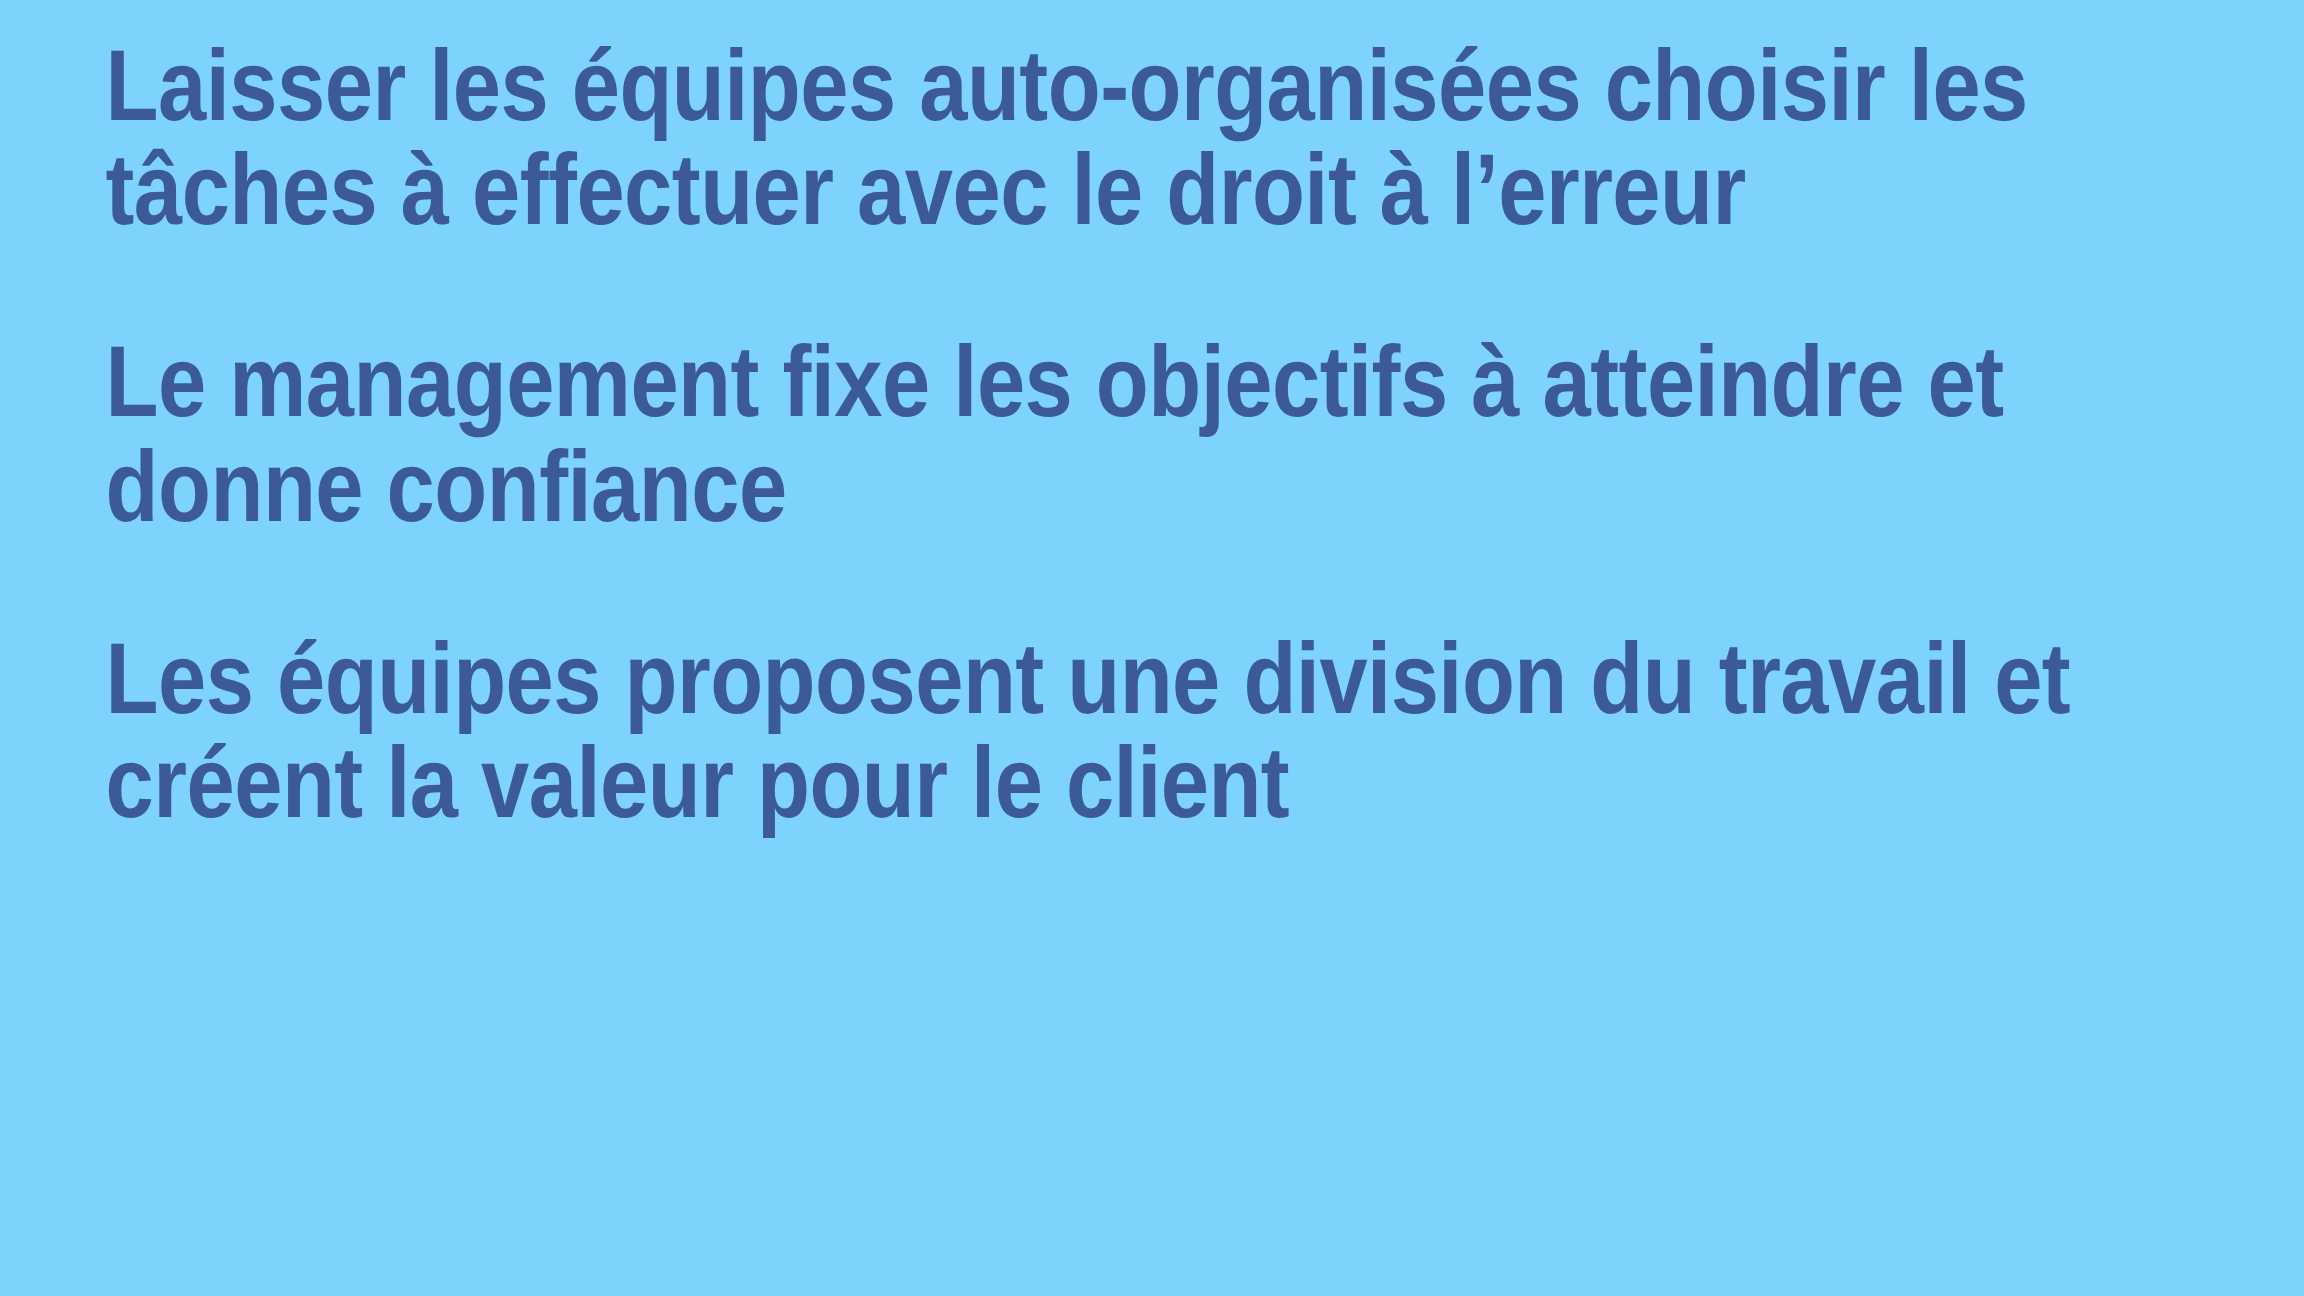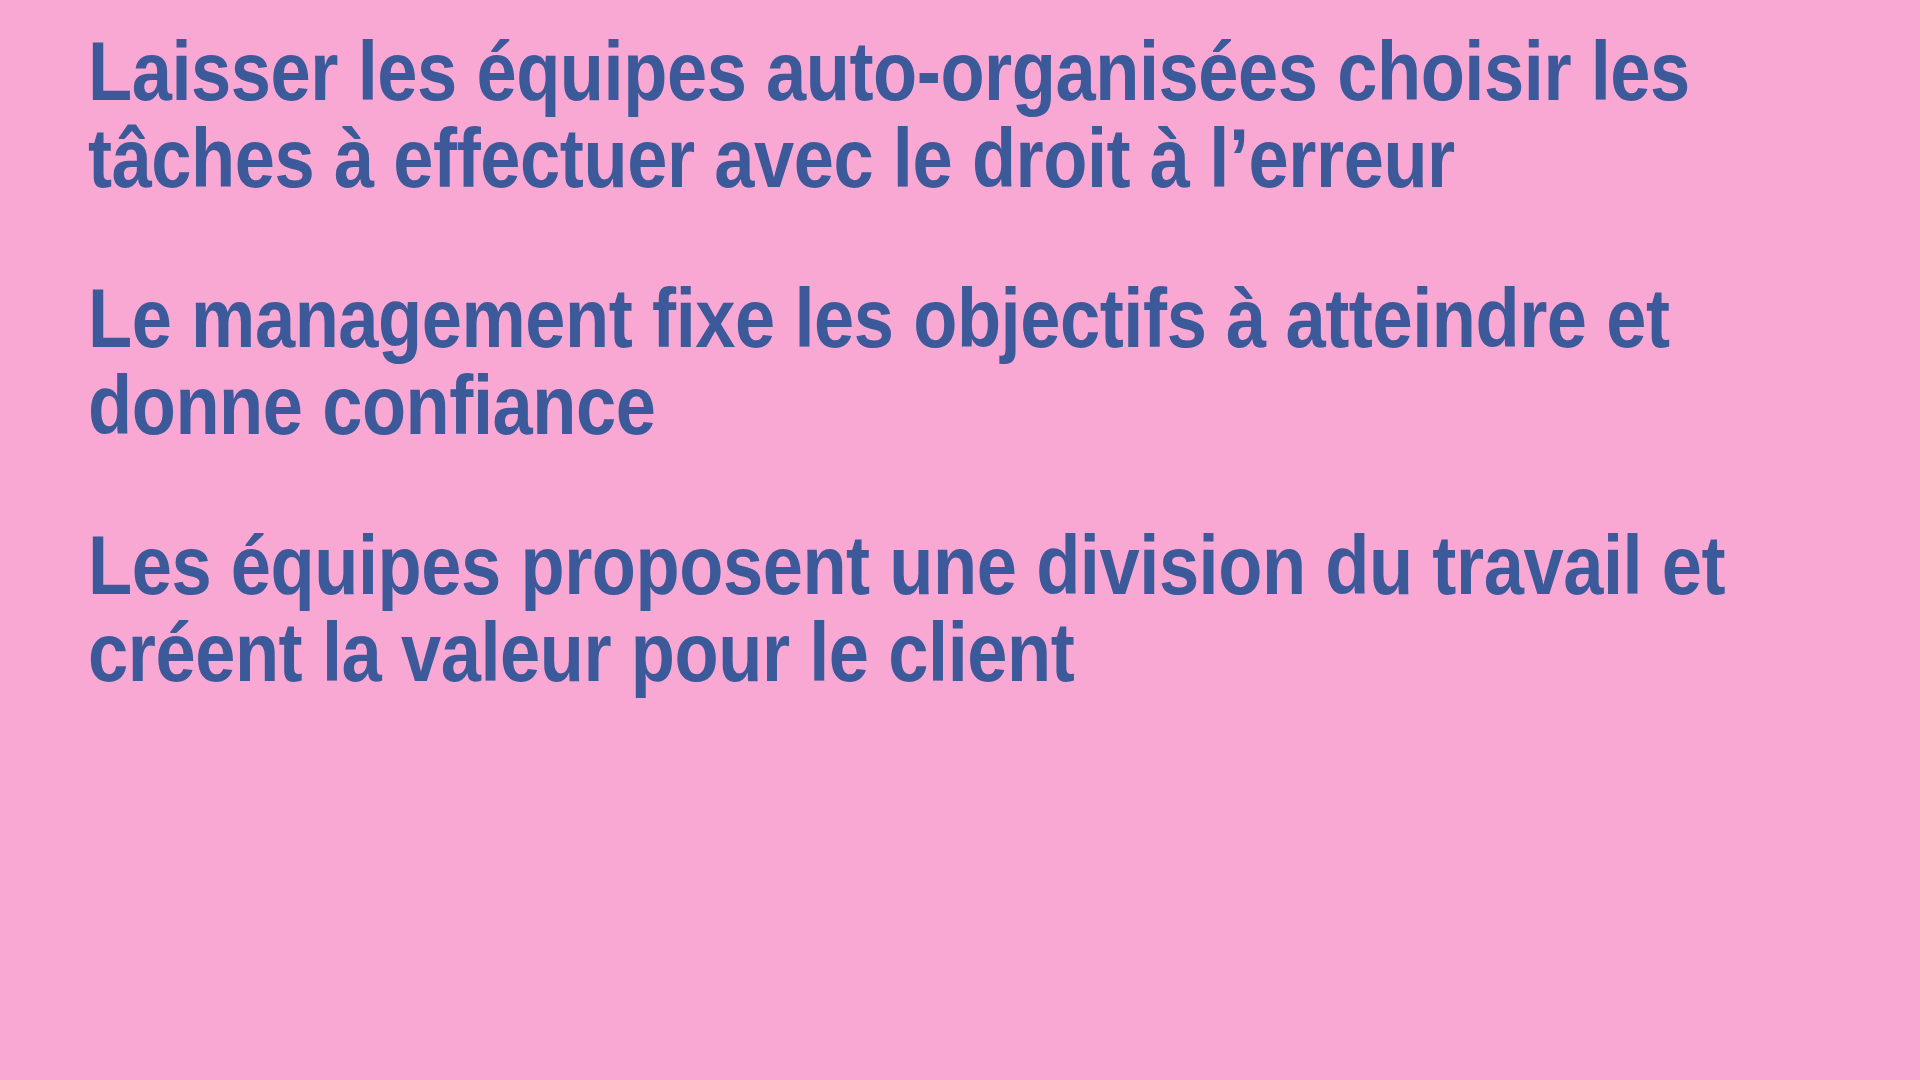--- a/index.html
+++ b/index.html
@@ -10,21 +10,21 @@
     background: #ffffff;
     overflow: hidden;
   }
   body {
     font-family: "Liberation Sans", sans-serif;
   }
   .slide {
     position: relative;
     width: 1920px;
     height: 1080px;
-    background: #f9a8d4;
+    background: #7dd3fc;
     box-sizing: border-box;
     padding: 28px 88px 0 88px;
   }
   .block {
     color: #3c5a9a;
     font-family: "Liberation Sans", sans-serif;
     font-weight: 700;
     font-size: 84px;
     line-height: 1.03;
     letter-spacing: -0.5px;

